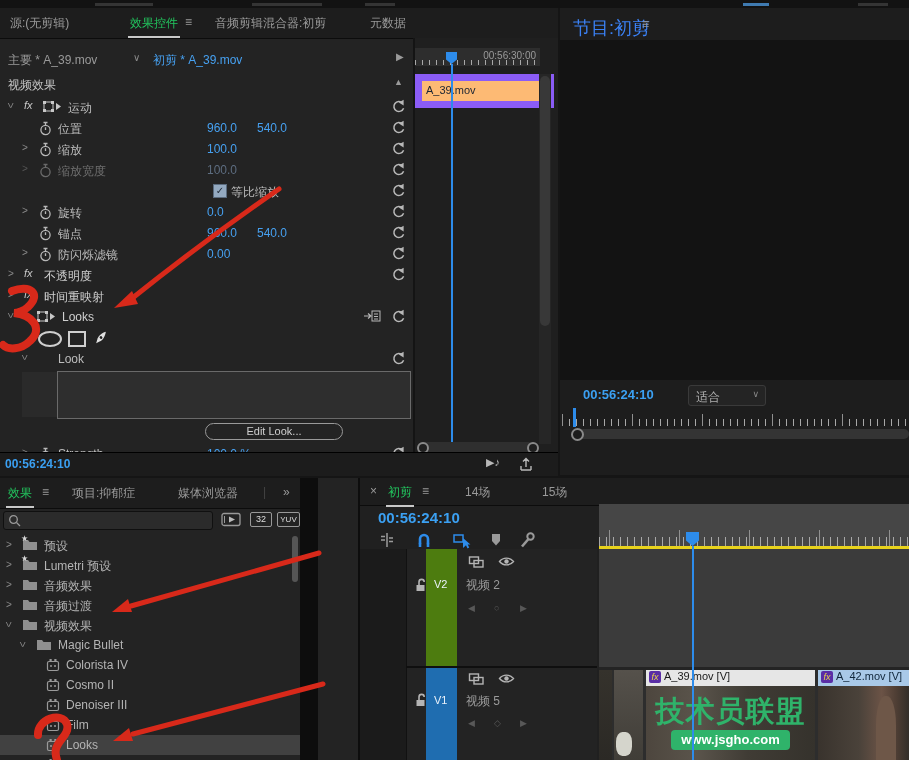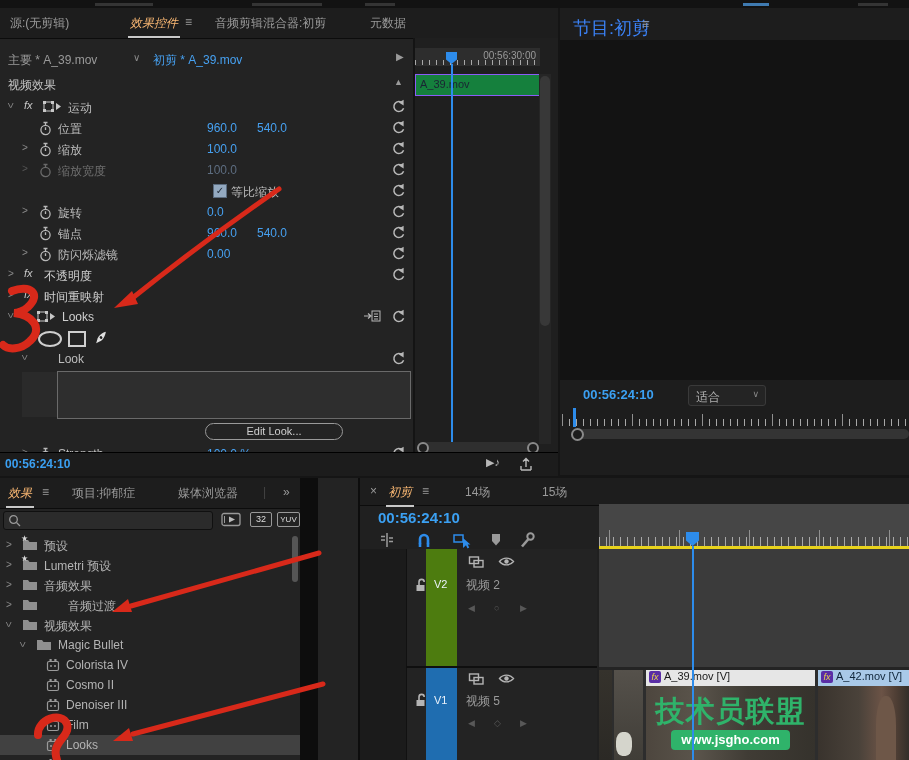--- a/index.html
+++ b/index.html
@@ -2,21 +2,21 @@
 <html><head>
 <meta charset="utf-8">
 <style>
   html,body{margin:0;padding:0;background:#000;}
   #app{position:relative;width:909px;height:760px;overflow:hidden;background:#151515;
        font-family:"Liberation Sans","DejaVu Sans",sans-serif;font-size:12px;color:#c8c8c8;}
   .abs{position:absolute;}
   .panel{position:absolute;background:#232323;}
   .tabbar{position:absolute;left:0;top:0;right:0;height:30px;background:#1d1d1d;border-bottom:1px solid #0c0c0c;}
   .tab{position:absolute;top:7px;font-size:12px;color:#9a9a9a;white-space:nowrap;}
-  .tab.active{color:#fdba74;font-style:italic;}
+  .tab.active{color:#22c55e;}
   .tab.active .ul{position:absolute;left:-2px;right:-2px;bottom:-6px;height:2px;background:#c8c8c8;}
   .menu-ic{color:#9a9a9a;font-size:12px;}
   .ecrow{position:absolute;left:0;width:413px;height:21px;border-bottom:1px solid #1b1b1b;background:#232323;}
   .caret{position:absolute;top:4px;color:#8a8a8a;font-size:10px;}
   .cd{display:inline-block;transform:rotate(90deg);}
   .fxtxt{position:absolute;top:3px;font-style:italic;font-size:11px;color:#c8c8c8;}
   .lbl{position:absolute;top:4px;color:#bdbdbd;white-space:nowrap;}
   .val{position:absolute;top:4px;color:#46a0f0;}
   .dim .lbl{color:#6f6f6f;} .dim .val{color:#5d6d80;}
   .rst{position:absolute;right:8px;top:3px;}
@@ -252,21 +252,21 @@
           <polygon points="12.6,0.8 12.6,6.4 7.8,3.4" fill="#b8b8b8"></polygon>
         </svg>
     </div>
 
     <div class="abs" style="left:413px;top:30px;width:2px;height:437px;background:#141414;"></div>
     <div class="abs" style="left:415px;top:30px;width:143px;height:414px;background:#1f1f1f;">
       <div class="abs ticks" style="left:0;top:10px;width:125px;height:18px;background-color:#2d2d2d;background-position:0 12px;background-size:100% 5px;background-repeat:no-repeat;">
         <span class="abs" style="right:4px;top:2px;color:#9a9a9a;font-size:10px;">00:56:30:00</span>
       </div>
       <div class="abs" style="left:31px;top:14px;width:11px;height:12px;background:#2d8ceb;clip-path:polygon(0 0,100% 0,100% 62%,50% 100%,0 62%);"></div>
-      <div class="abs" style="left:0;top:36px;width:125px;height:20px;background:#15803d;border:1px solid #8b5cf6;">
+      <div class="abs" style="left:0;top:36px;width:125px;height:20px;background:#fdba74;border:7px solid #8b5cf6;">
         <span class="abs" style="left:4px;top:3px;color:#1a2433;font-size:11px;">A_39.mov</span>
       </div>
       <div class="abs" style="left:36px;top:26px;width:1.5px;height:381px;background:#2d8ceb;"></div>
       <div class="abs" style="left:124px;top:36px;width:12px;height:370px;background:#262626;">
         <div class="abs" style="left:1px;top:2px;width:10px;height:250px;background:#383838;border-radius:5px;"></div>
       </div>
       <div class="abs" style="left:3px;top:404px;width:115px;height:10px;background:#2f2f2f;border-radius:5px;"></div>
       <div class="abs" style="left:2px;top:404px;width:8px;height:8px;border:2px solid #8a8a8a;border-radius:50%;background:#1f1f1f;"></div>
       <div class="abs" style="left:112px;top:404px;width:8px;height:8px;border:2px solid #8a8a8a;border-radius:50%;background:#1f1f1f;"></div>
     </div>
@@ -348,21 +348,21 @@
         <svg class="abs" style="left:22px;top:4px;" width="16" height="12" viewBox="0 0 16 12">
             <path d="M1,1 H6 L7.5,3 H15 V11 H1 Z" fill="#8f8f8f"></path>
           </svg>
         <span class="abs" style="left:44px;top:3px;color:#b4b4b4;">音频效果</span>
       </div>
       <div class="treerow" style="top:60px;">
         <span class="caret" style="left:6px;">&gt;</span>
         <svg class="abs" style="left:22px;top:4px;" width="16" height="12" viewBox="0 0 16 12">
             <path d="M1,1 H6 L7.5,3 H15 V11 H1 Z" fill="#8f8f8f"></path>
           </svg>
-        <span class="abs" style="left:44px;top:3px;color:#b4b4b4;margin-left:24px;">音频过渡</span>
+        <span class="abs" style="left:44px;top:3px;color:#b4b4b4;">音频过渡</span>
       </div>
       <div class="treerow" style="top:80px;">
         <span class="caret cd" style="left:6px;">&gt;</span>
         <svg class="abs" style="left:22px;top:4px;" width="16" height="12" viewBox="0 0 16 12">
             <path d="M1,1 H6 L7.5,3 H15 V11 H1 Z" fill="#8f8f8f"></path>
           </svg>
         <span class="abs" style="left:44px;top:3px;color:#b4b4b4;">视频效果</span>
       </div>
       <div class="treerow" style="top:100px;">
         <span class="caret cd" style="left:20px;">&gt;</span>

